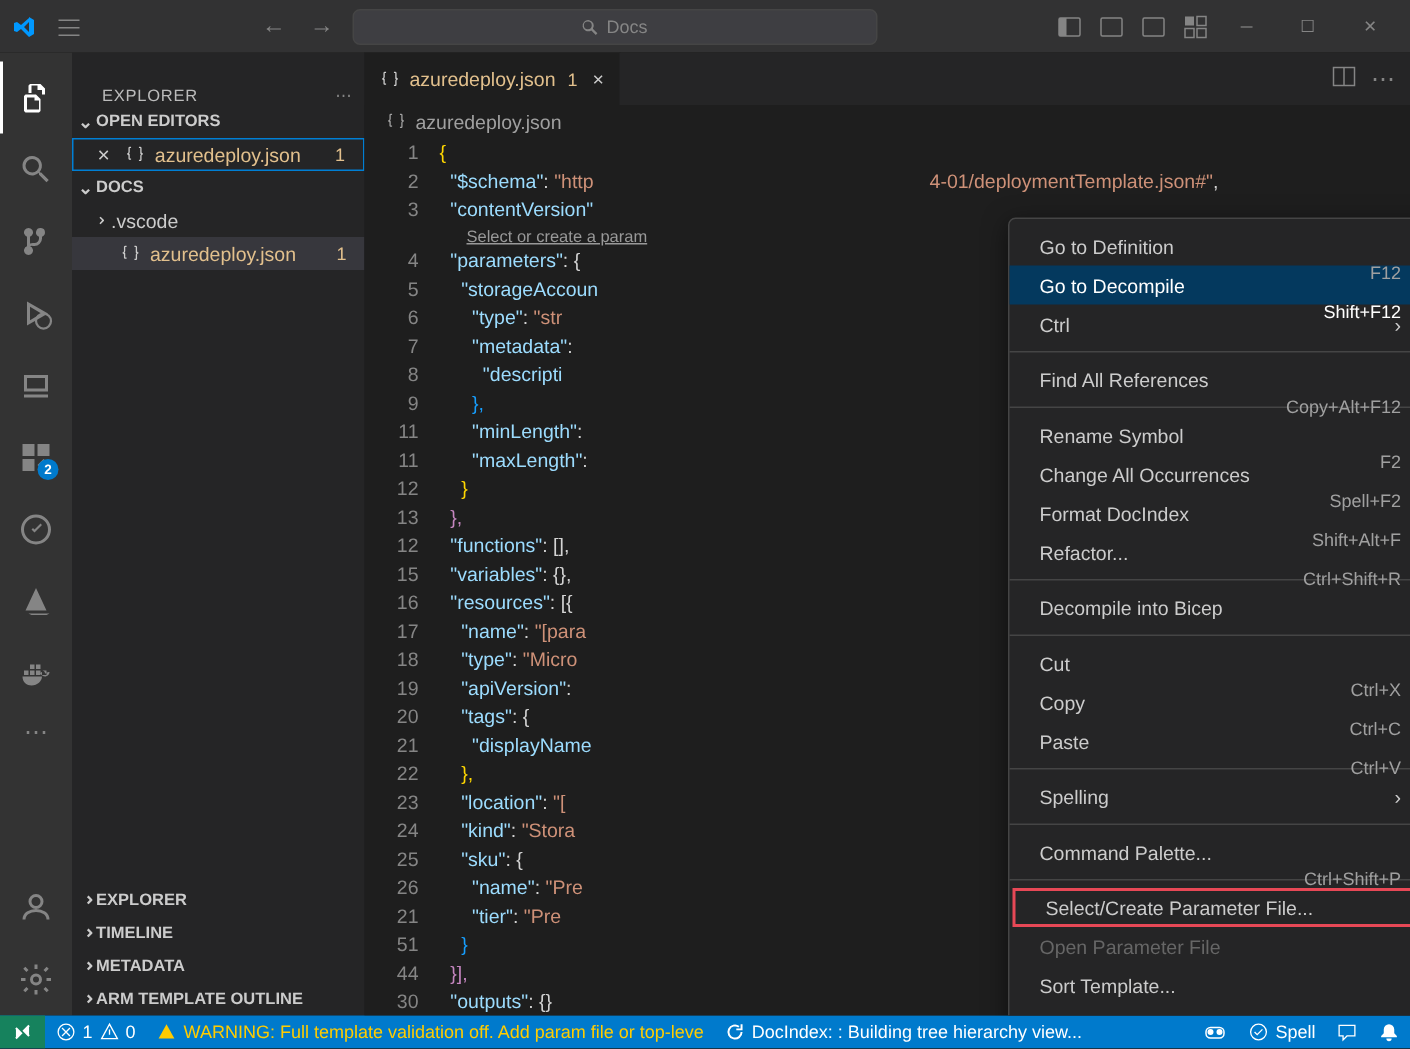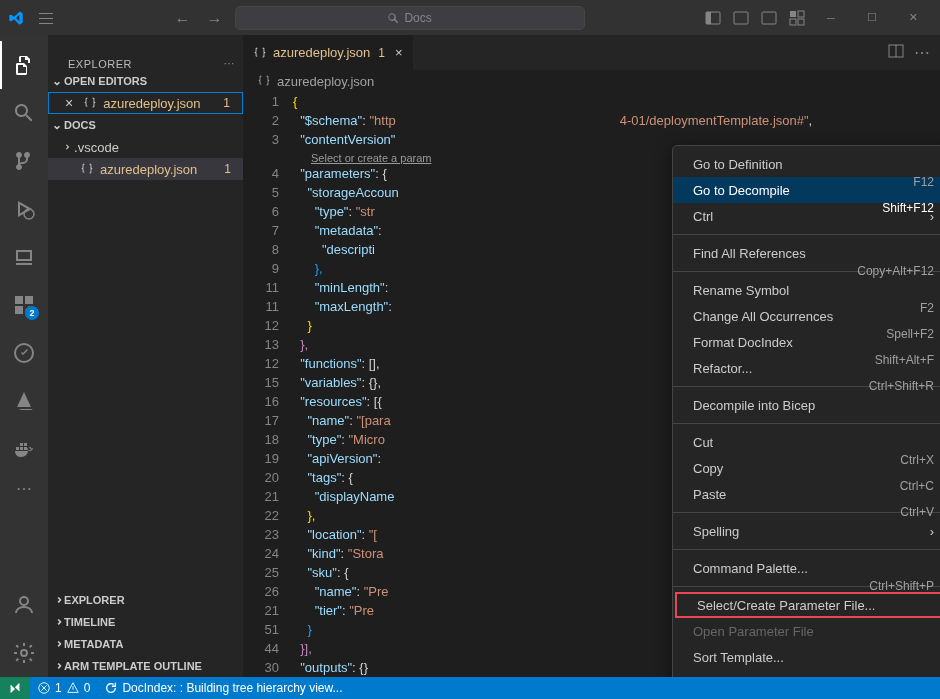--- a/index.html
+++ b/index.html
@@ -464,19 +464,51 @@
         <circle cx="8" cy="8" r="6" fill="none" stroke="currentColor"></circle>
         <path stroke="currentColor" d="M5 5l6 6M11 5l-6 6"></path>
       </svg>
       <span>1</span>
     <svg width="14" height="14" viewBox="0 0 16 16">
         <path fill="none" stroke="currentColor" d="M8 2l6 11H2z"></path>
         <line x1="8" y1="6" x2="8" y2="10" stroke="currentColor"></line>
       </svg>
       <span>0</span>
   </div>
+  <div class="sb-item sb-warn">
+    <svg width="14" height="14" viewBox="0 0 16 16">
+        <path fill="currentColor" d="M8 2l6 11H2z"></path>
+      </svg>
+    <span>WARNING: Full template validation off. Add param file or top-leve</span>
+  </div>
   <div class="sb-item sb-sync">
     <svg width="14" height="14" viewBox="0 0 16 16">
         <path fill="none" stroke="currentColor" stroke-width="1.5" d="M13 8a5 5 0 1 1-2-4M13 2v4h-4"></path>
       </svg>
     <span>DocIndex: : Building tree hierarchy view...</span>
   </div>
+  <div class="sb-right">
+    <div class="sb-item">
+        <svg width="16" height="16" viewBox="0 0 16 16">
+          <circle cx="5" cy="8" r="2" fill="currentColor"></circle>
+          <circle cx="11" cy="8" r="2" fill="currentColor"></circle>
+          <rect x="2" y="5" width="12" height="7" rx="3" fill="none" stroke="currentColor"></rect>
+        </svg>
+      </div>
+    <div class="sb-item">
+        <svg width="14" height="14" viewBox="0 0 16 16">
+          <circle cx="8" cy="8" r="6" fill="none" stroke="currentColor"></circle>
+          <path stroke="currentColor" fill="none" d="M5 8l2 2 4-4"></path>
+        </svg>
+        <span>Spell</span>
+      </div>
+    <div class="sb-item">
+        <svg width="14" height="14" viewBox="0 0 16 16">
+          <path fill="none" stroke="currentColor" d="M2 3h12v8H8l-3 3v-3H2z"></path>
+        </svg>
+      </div>
+    <div class="sb-item">
+        <svg width="14" height="14" viewBox="0 0 16 16">
+          <path fill="currentColor" d="M8 2a4 4 0 0 0-4 4v3l-2 2v1h12v-1l-2-2V6a4 4 0 0 0-4-4zm0 13a2 2 0 0 0 2-2H6a2 2 0 0 0 2 2z"></path>
+        </svg>
+      </div>
+  </div>
 </div>
 
 </body></html>

